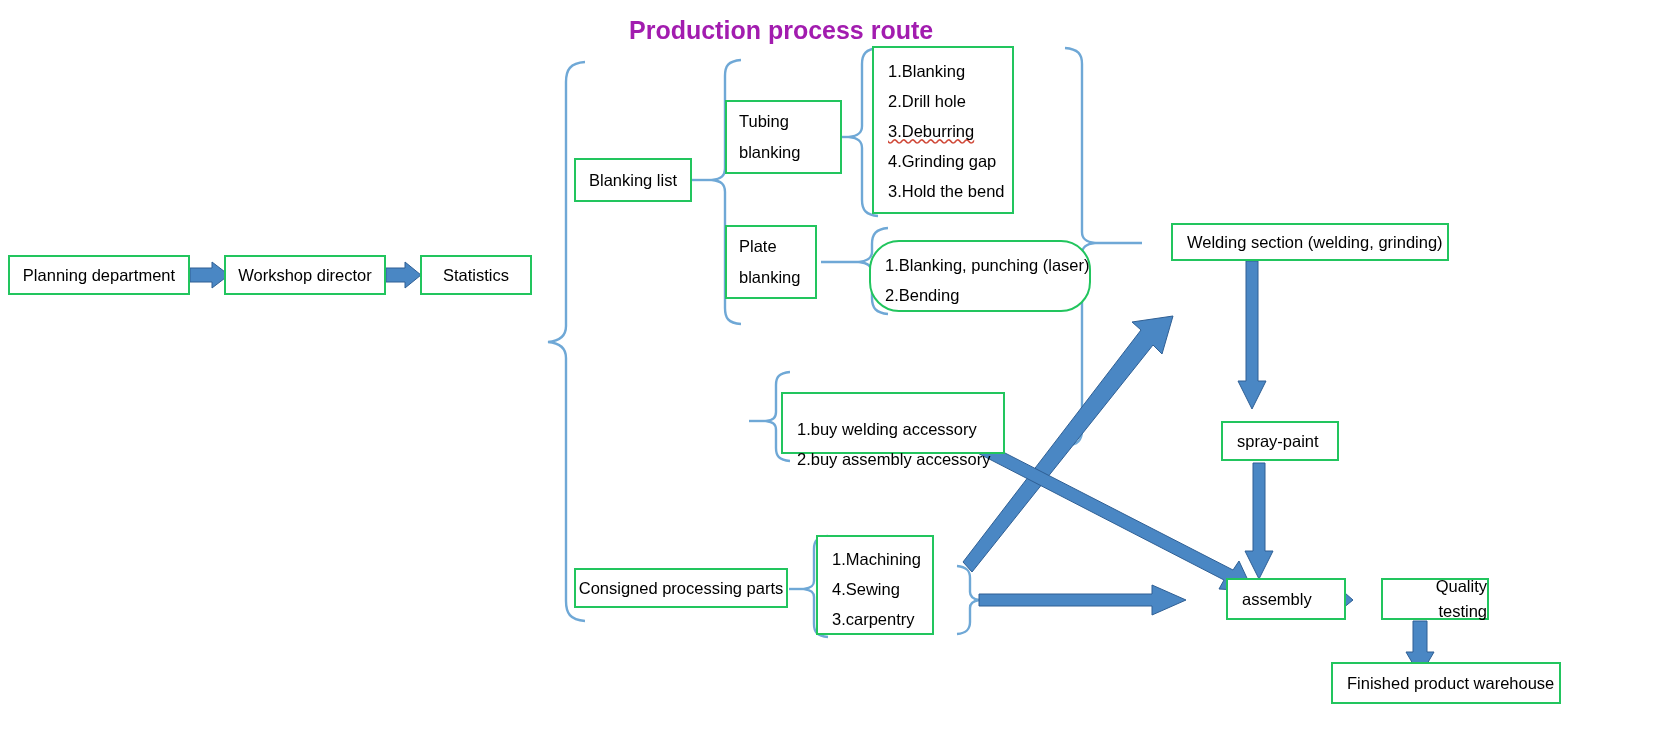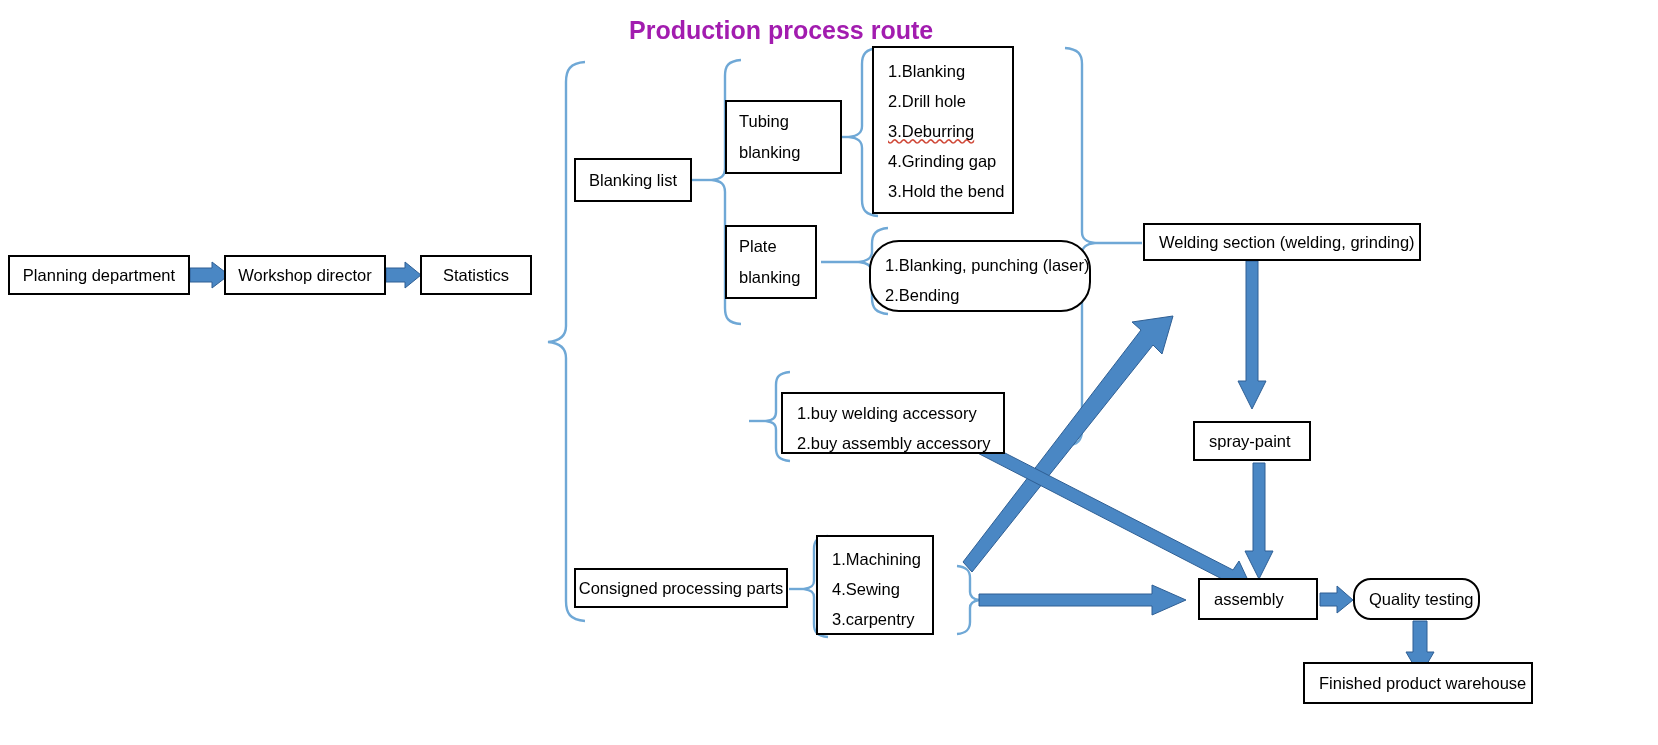--- a/index.html
+++ b/index.html
@@ -9,26 +9,26 @@
   }
   #canvas{position:absolute;inset:0;width:1658px;height:745px;}
   svg.layer{position:absolute;left:0;top:0;width:1658px;height:745px;pointer-events:none;}
 
   .title{
     position:absolute;font-weight:bold;font-size:25px;color:#a21caf;
     white-space:nowrap;letter-spacing:0px;
   }
   .node{
     position:absolute;box-sizing:border-box;
-    border:2px solid #000000;background:#fff;
+    border:2px solid #22c55e;background:#fff;
     display:flex;align-items:center;
     font-size:16.5px;color:#000;line-height:1.5;
   }
   .node.center{justify-content:center;text-align:center;}
-  .node.left{justify-content:flex-start;padding-left:14px;text-align:right;}
+  .node.left{justify-content:flex-start;padding-left:14px;text-align:right;margin-left:28px;}
   .node.list{
     display:block;padding:8px 0 8px 14px;align-items:flex-start;
   }
   .node.list .li{display:block;font-size:16.5px;line-height:1.82;white-space:nowrap;}
   .node.two{flex-direction:column;align-items:flex-start;justify-content:center;padding-left:12px;}
   .node.two span{display:block;line-height:1.85;white-space:nowrap;}
   .spell{ text-decoration: underline wavy #d04a3a; text-decoration-skip-ink:none; }
 </style>
 </head>
 <body>
@@ -203,21 +203,21 @@
   <div class="node list" style="left:869px;top:240px;width:222px;height:72px;padding-top:8px;border-radius:30px;">
     <span class="li">1.Blanking, punching (laser)</span>
     <span class="li">2.Bending</span>
   </div>
 
   <div class="node left" style="left:1143px;top:223px;width:278px;height:38px;">
     <span>Welding section (welding, grinding)</span>
   </div>
 
 
-  <div class="node list" style="left:781px;top:392px;width:224px;height:62px;padding-top:4px;">
+  <div class="node list" style="left:781px;top:392px;width:224px;height:62px;padding-top:20px;">
     <span class="li">1.buy welding accessory</span>
     <span class="li">2.buy assembly accessory</span>
   </div>
 
   <div class="node center" style="left:574px;top:568px;width:214px;height:40px;">
     <span>Consigned processing parts</span>
   </div>
 
   <div class="node list" style="left:816px;top:535px;width:118px;height:100px;padding-top:7px;">
     <span class="li">1.Machining</span>
@@ -226,21 +226,21 @@
   </div>
 
   <div class="node left" style="left:1193px;top:421px;width:118px;height:40px;">
     <span>spray-paint</span>
   </div>
 
   <div class="node left" style="left:1198px;top:578px;width:120px;height:42px;">
     <span>assembly</span>
   </div>
 
-  <div class="node left" style="left:1353px;top:578px;width:127px;height:42px;border-radius:18px;">
+  <div class="node left" style="left:1353px;top:578px;width:108px;height:42px;">
     <span>Quality testing</span>
   </div>
 
   <div class="node left" style="left:1303px;top:662px;width:230px;height:42px;">
     <span>Finished product warehouse</span>
   </div>
 
 </div>
 
 </body></html>

